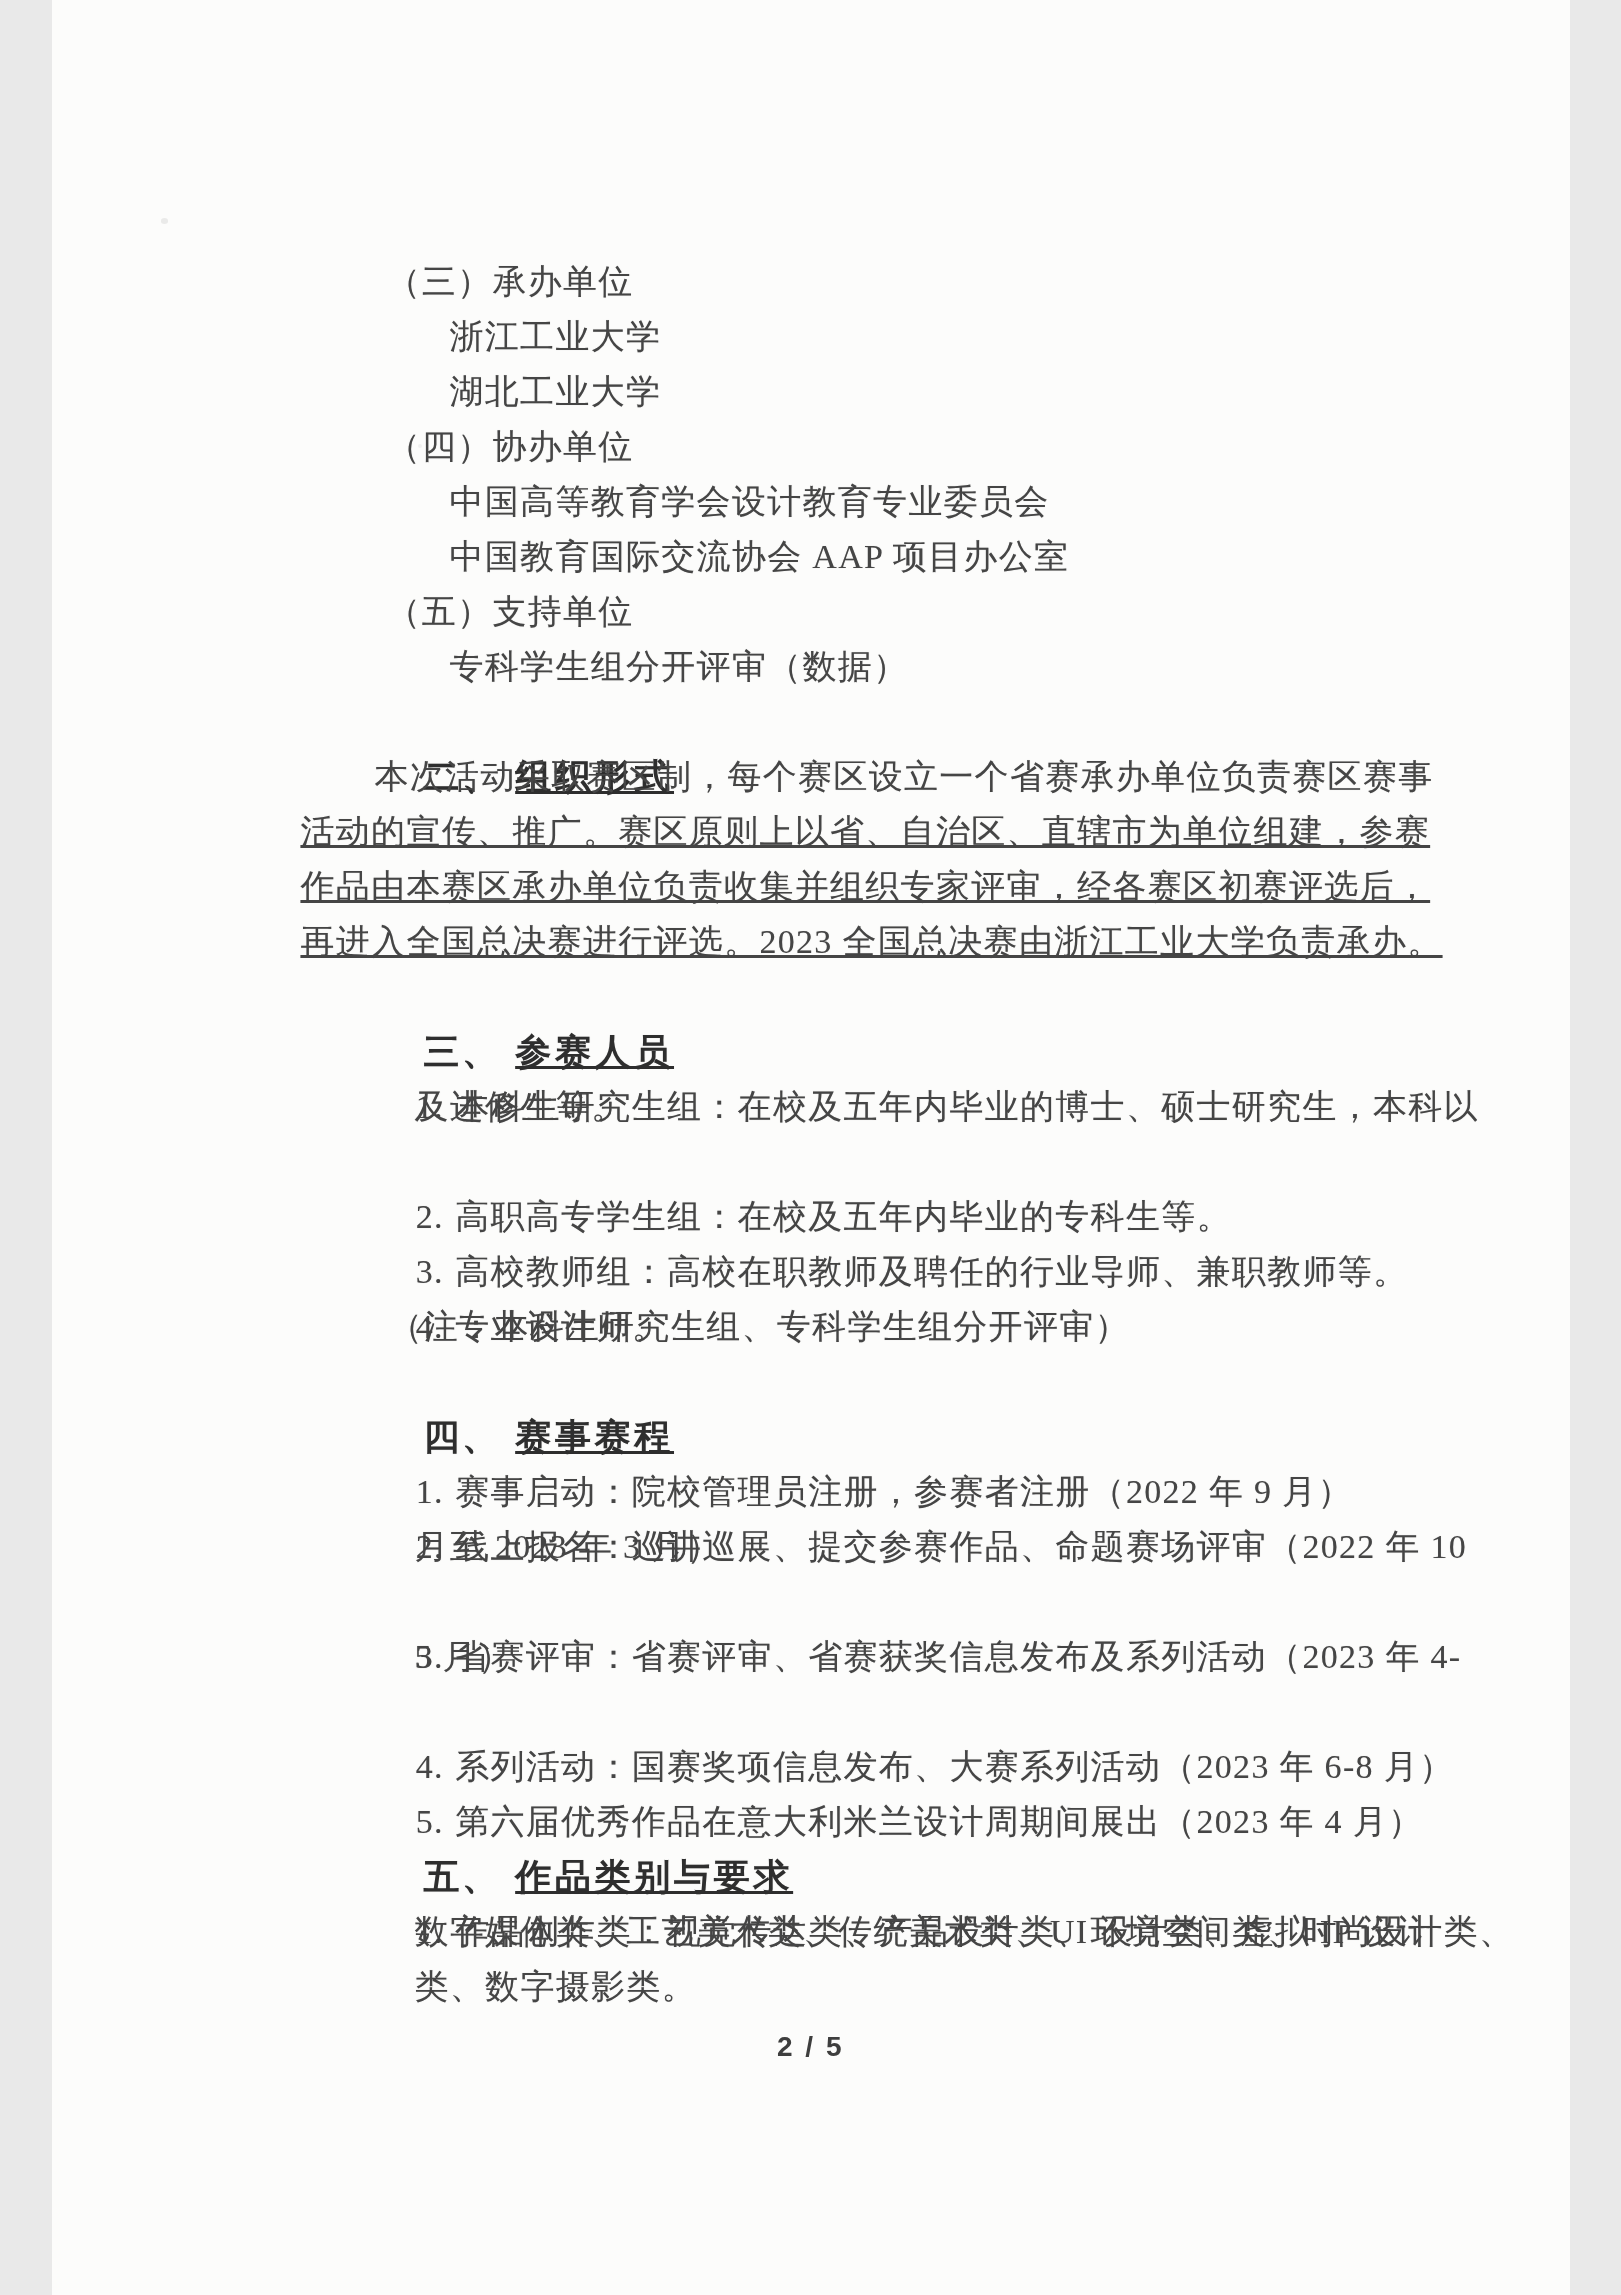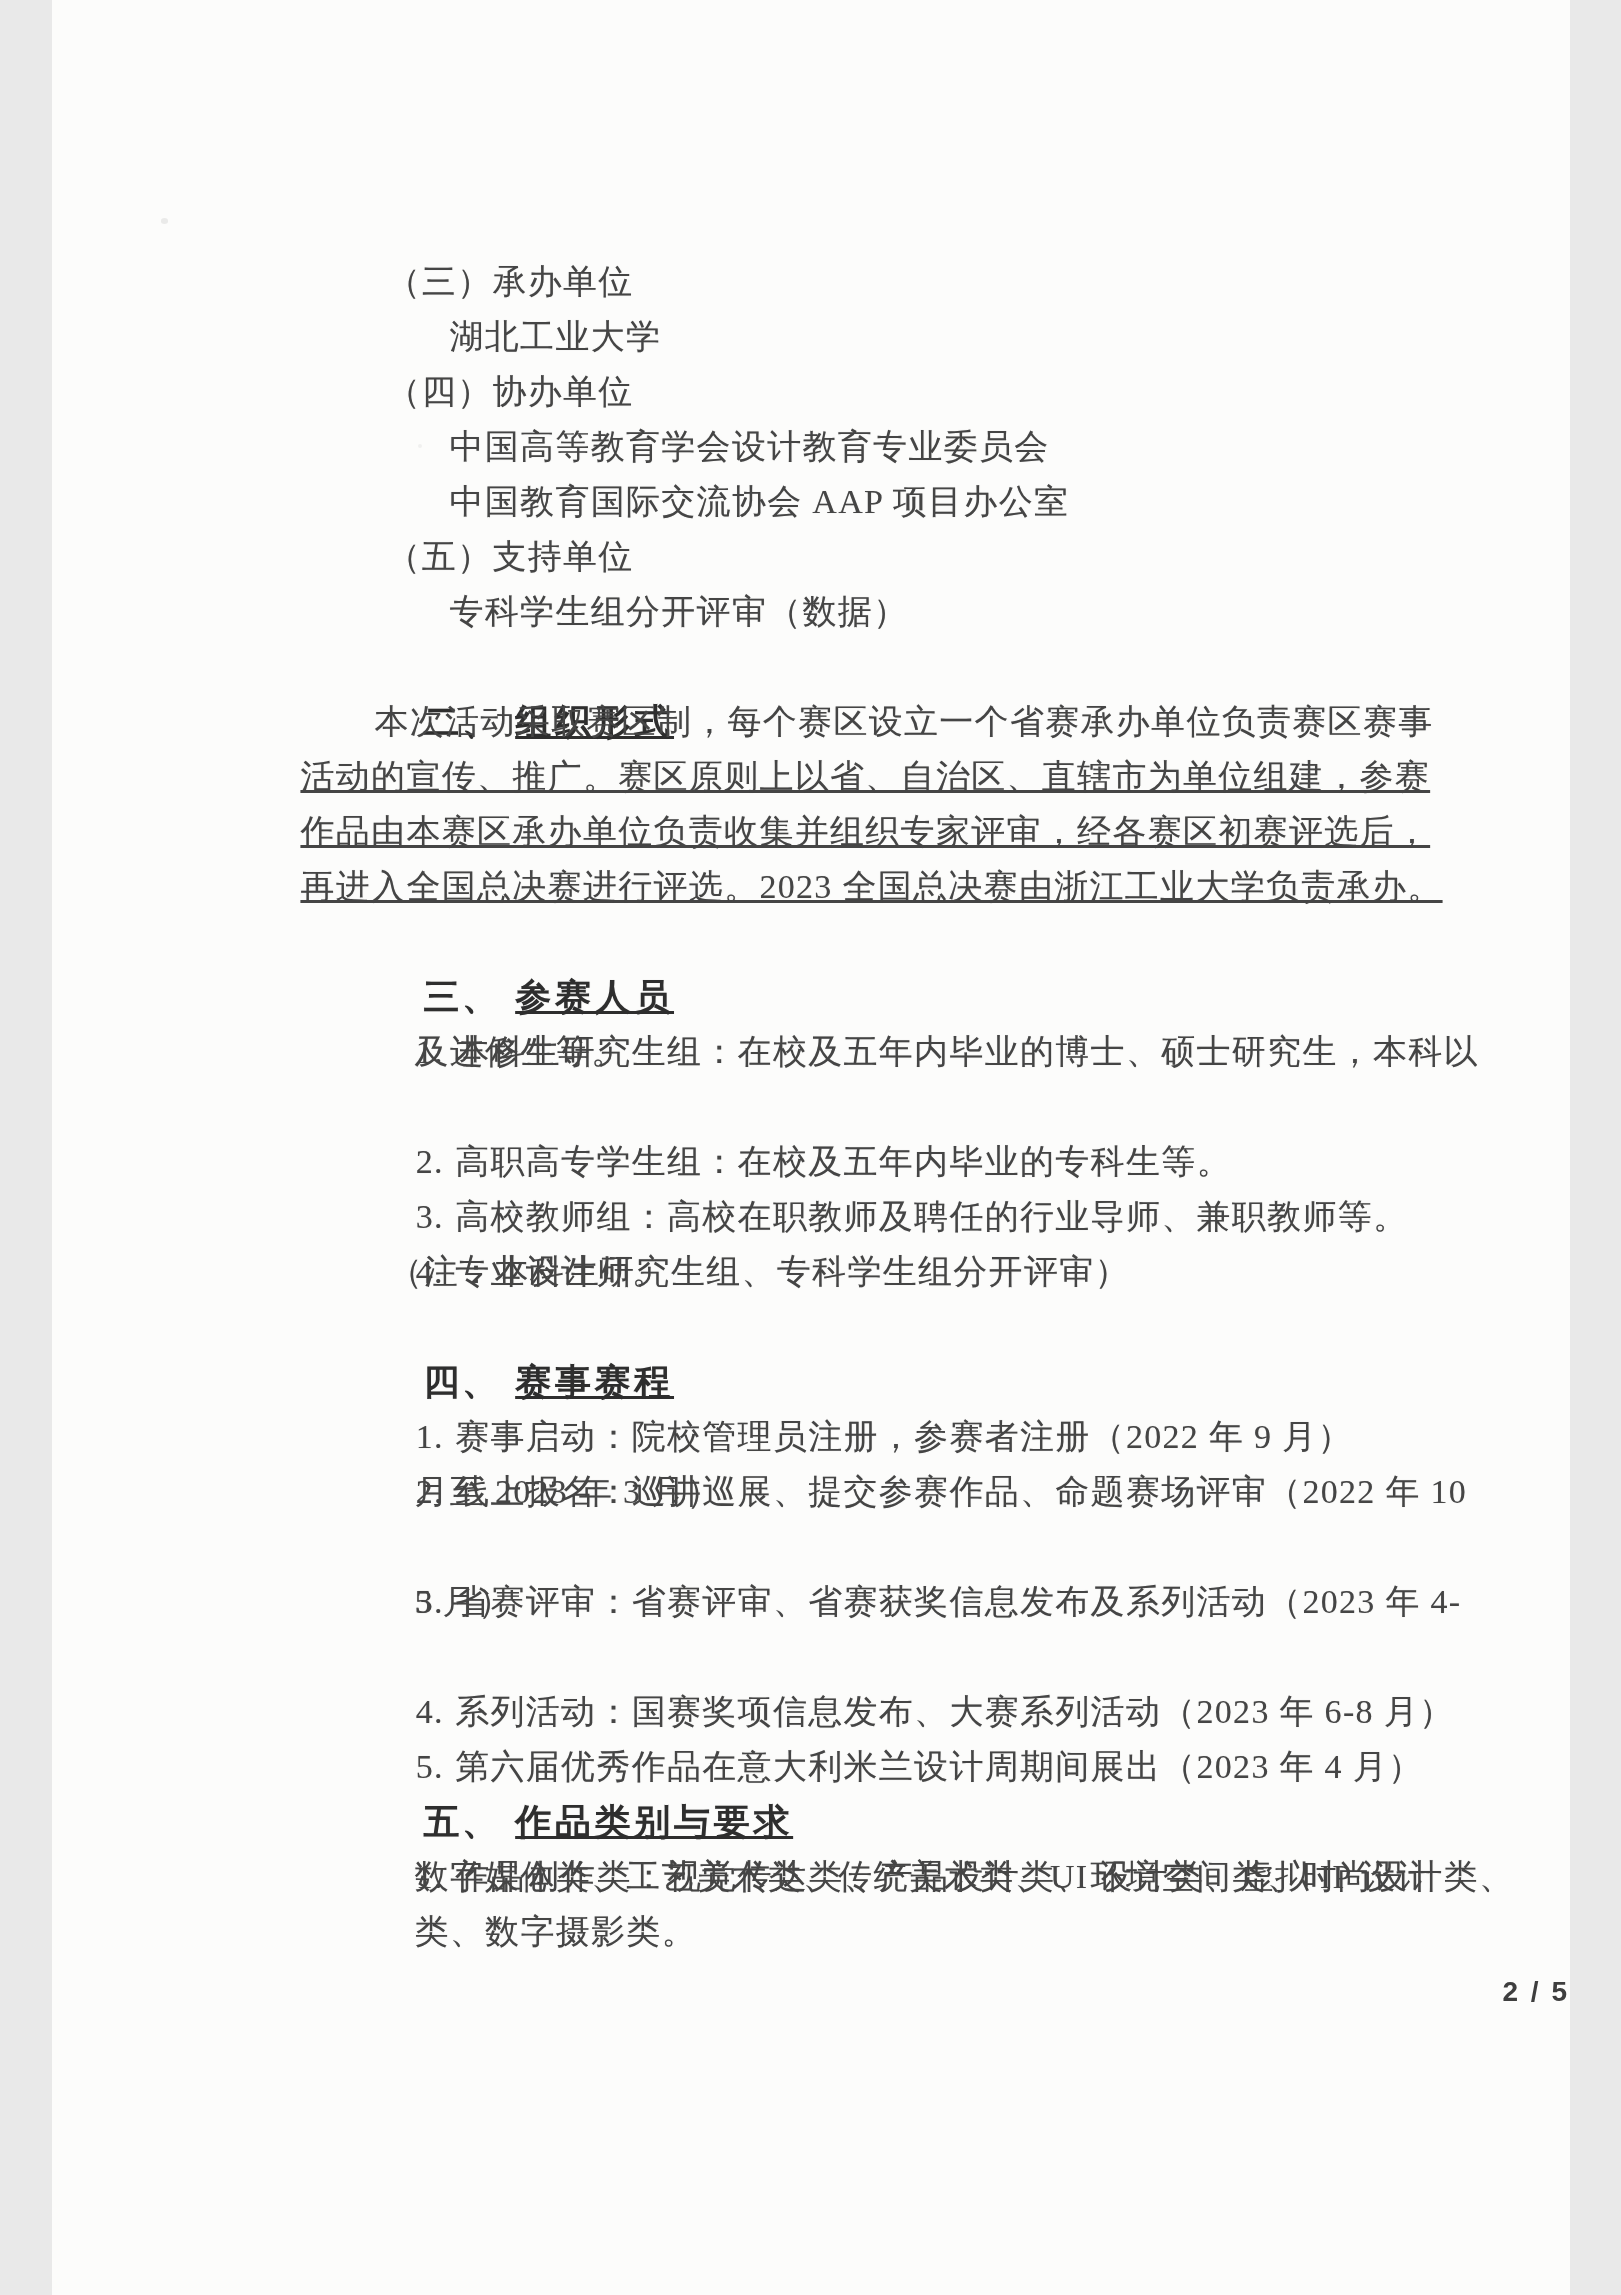--- a/index.html
+++ b/index.html
@@ -33,40 +33,41 @@
   .p-cont{margin-left:249px;text-decoration:underline;}
   
   .li{margin-left:325px;}
   .li .li-no{display:inline-block;min-width:24.5px;}
   .li .li-tx{margin-left:11.4px;}
   .cont{margin-left:363px;}
   .note{margin-left:337px;font-family:Liberation Serif, serif;}
   .footer{
     margin-top:15.5px;
     height:33px;line-height:33px;
-    text-align:right;
+    text-align:center;
     font-family:"Liberation Sans", sans-serif;
     font-weight:600;font-size:28px;
     letter-spacing:2.5px;color:#3e3e3e;
   }
   
   .speck{position:absolute;background:#9a9a9a;border-radius:50%;opacity:.18;}
   .s1{left:109px;top:218px;width:7.4px;height:5.7px;}
   .s2{left:366px;top:444px;width:4.1px;height:4.1px;opacity:.12;}
   .s3{left:1558px;top:965px;width:4.9px;height:4.9px;opacity:.10;}
 </style>
 </head>
 <body>
 
 <div class="page">
   <div class="speck s1"></div>
   <div class="speck s2"></div>
   <div class="speck s3"></div>
 
   <div class="line ind-org">（三）承办单位</div>
+  <div class="line ind-item">浙江工业大学</div>
   <div class="line ind-item">湖北工业大学</div>
 
   <div class="line ind-org">（四）协办单位</div>
   <div class="line ind-item">中国高等教育学会设计教育专业委员会</div>
   <div class="line ind-item">中国教育国际交流协会 AAP 项目办公室</div>
 
   <div class="line ind-org">（五）支持单位</div>
   <div class="line ind-item">专科学生组分开评审（数据）</div>
 
   <div class="line sec">

